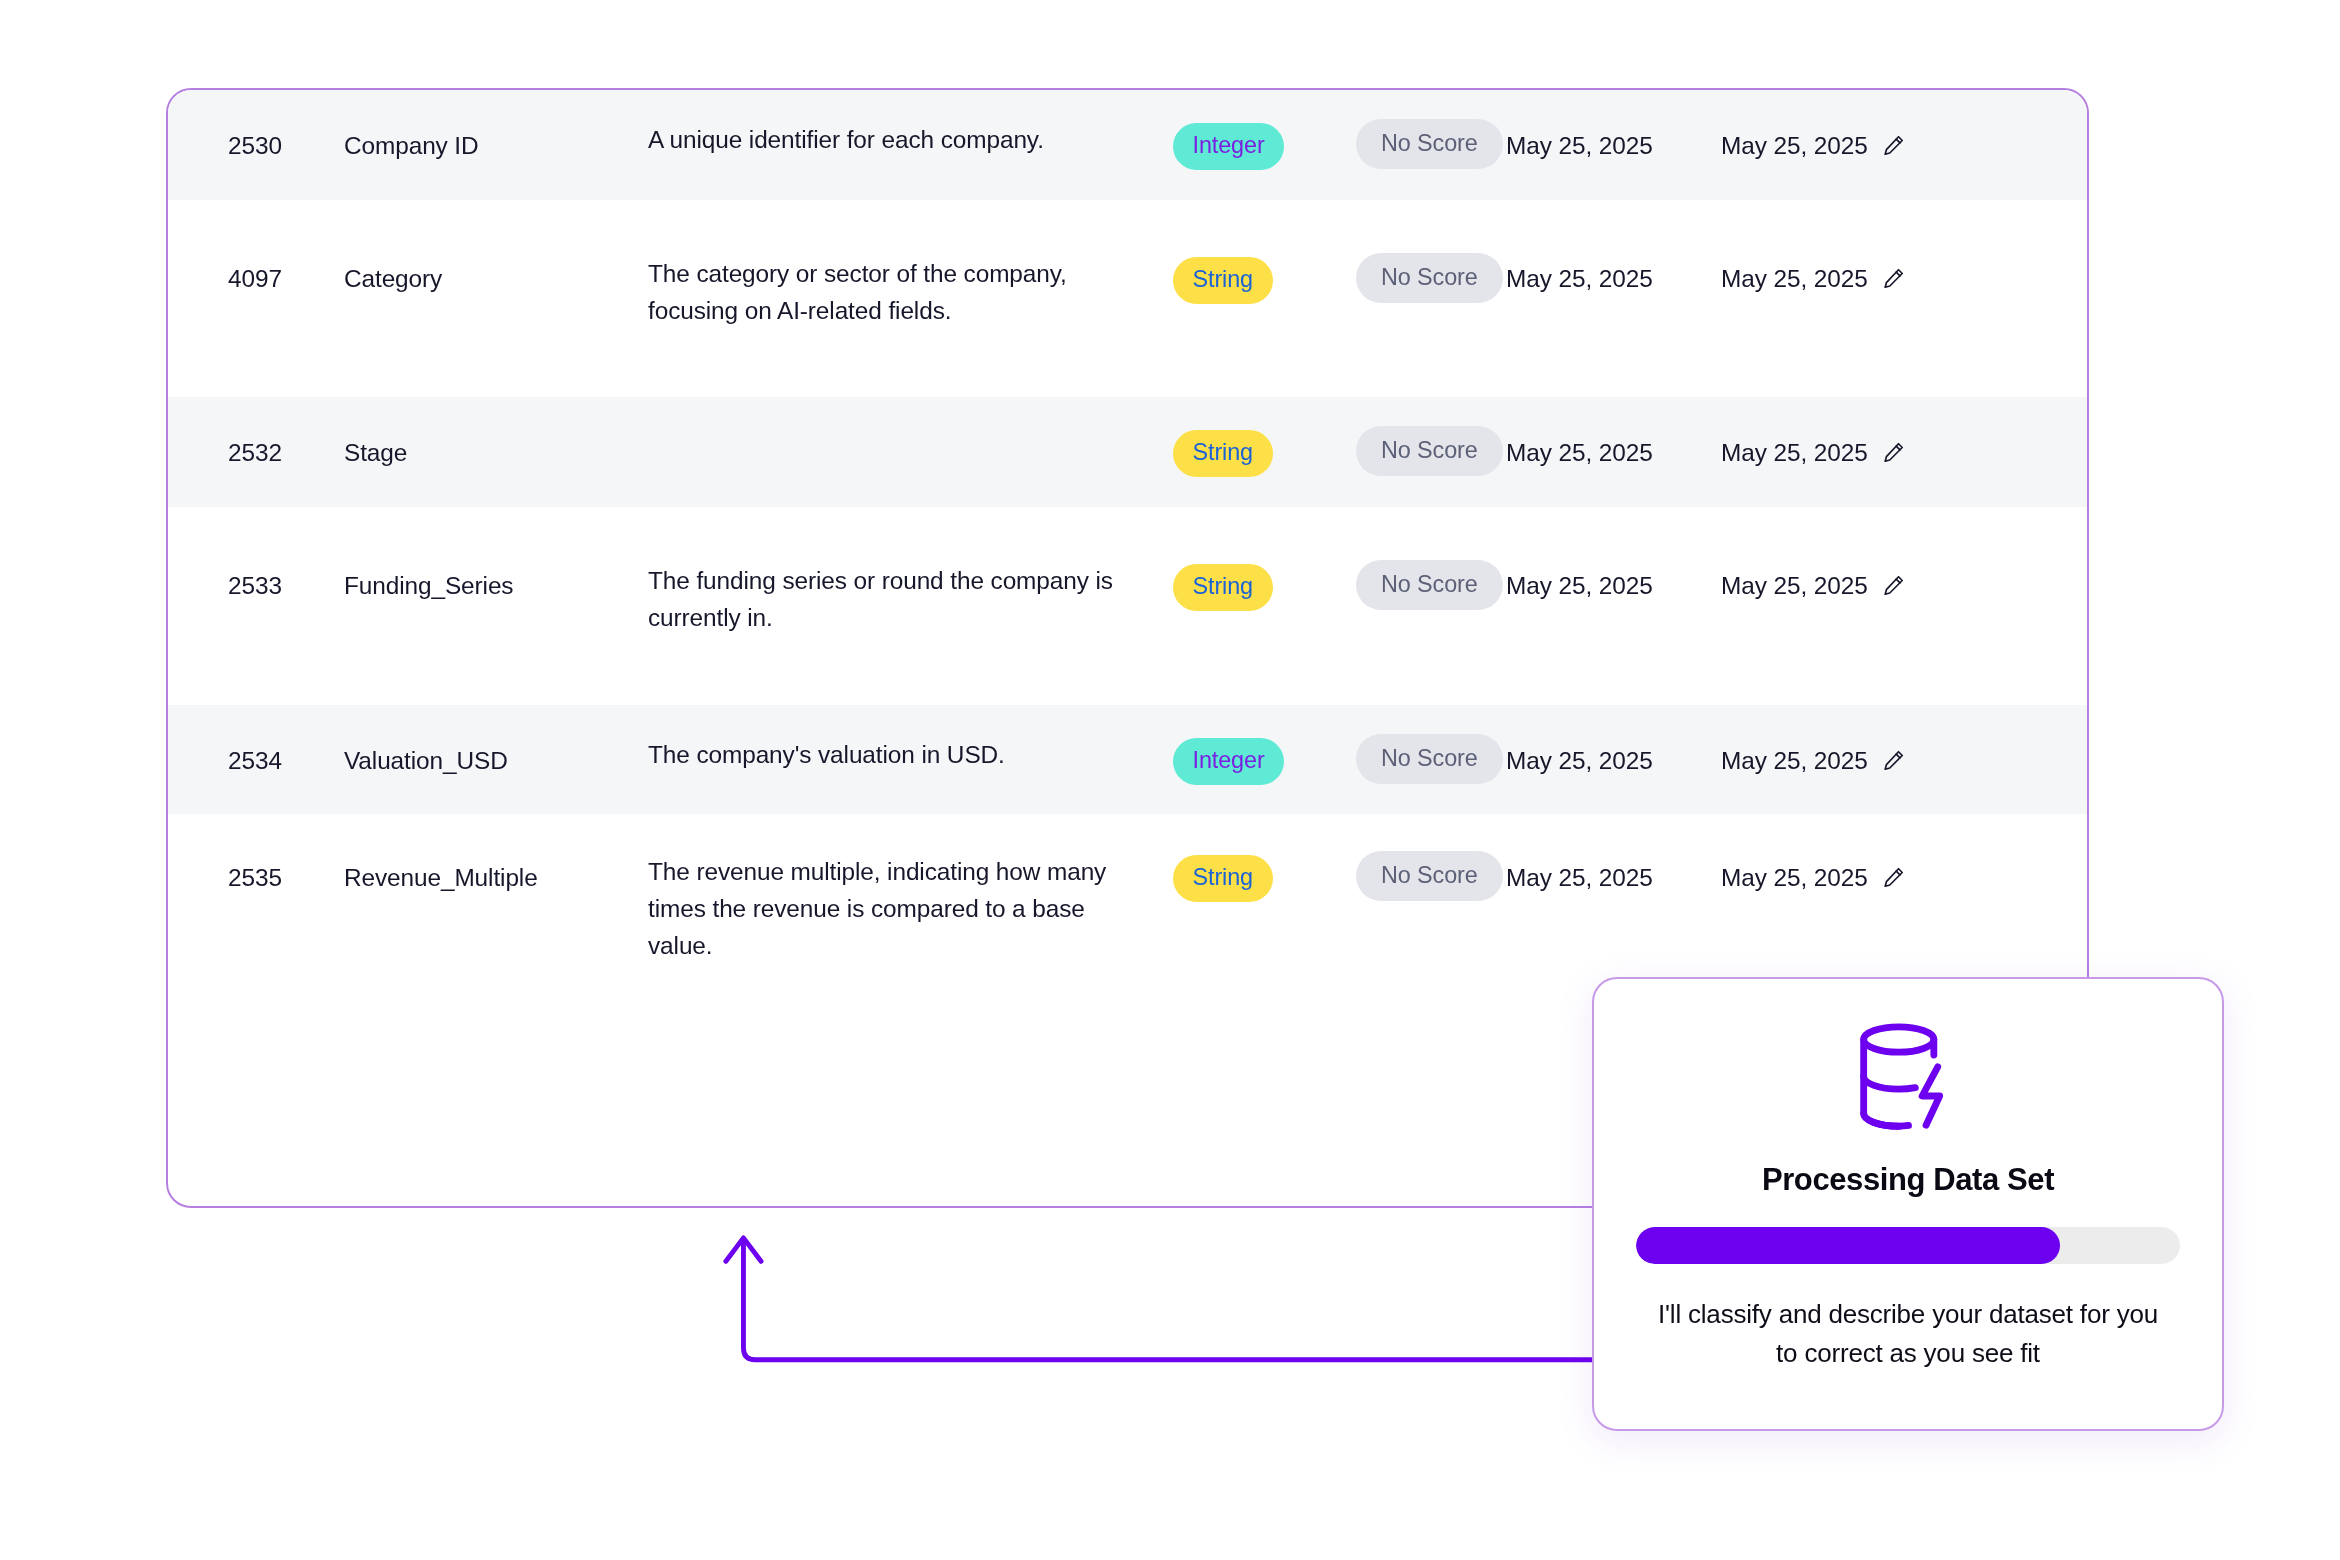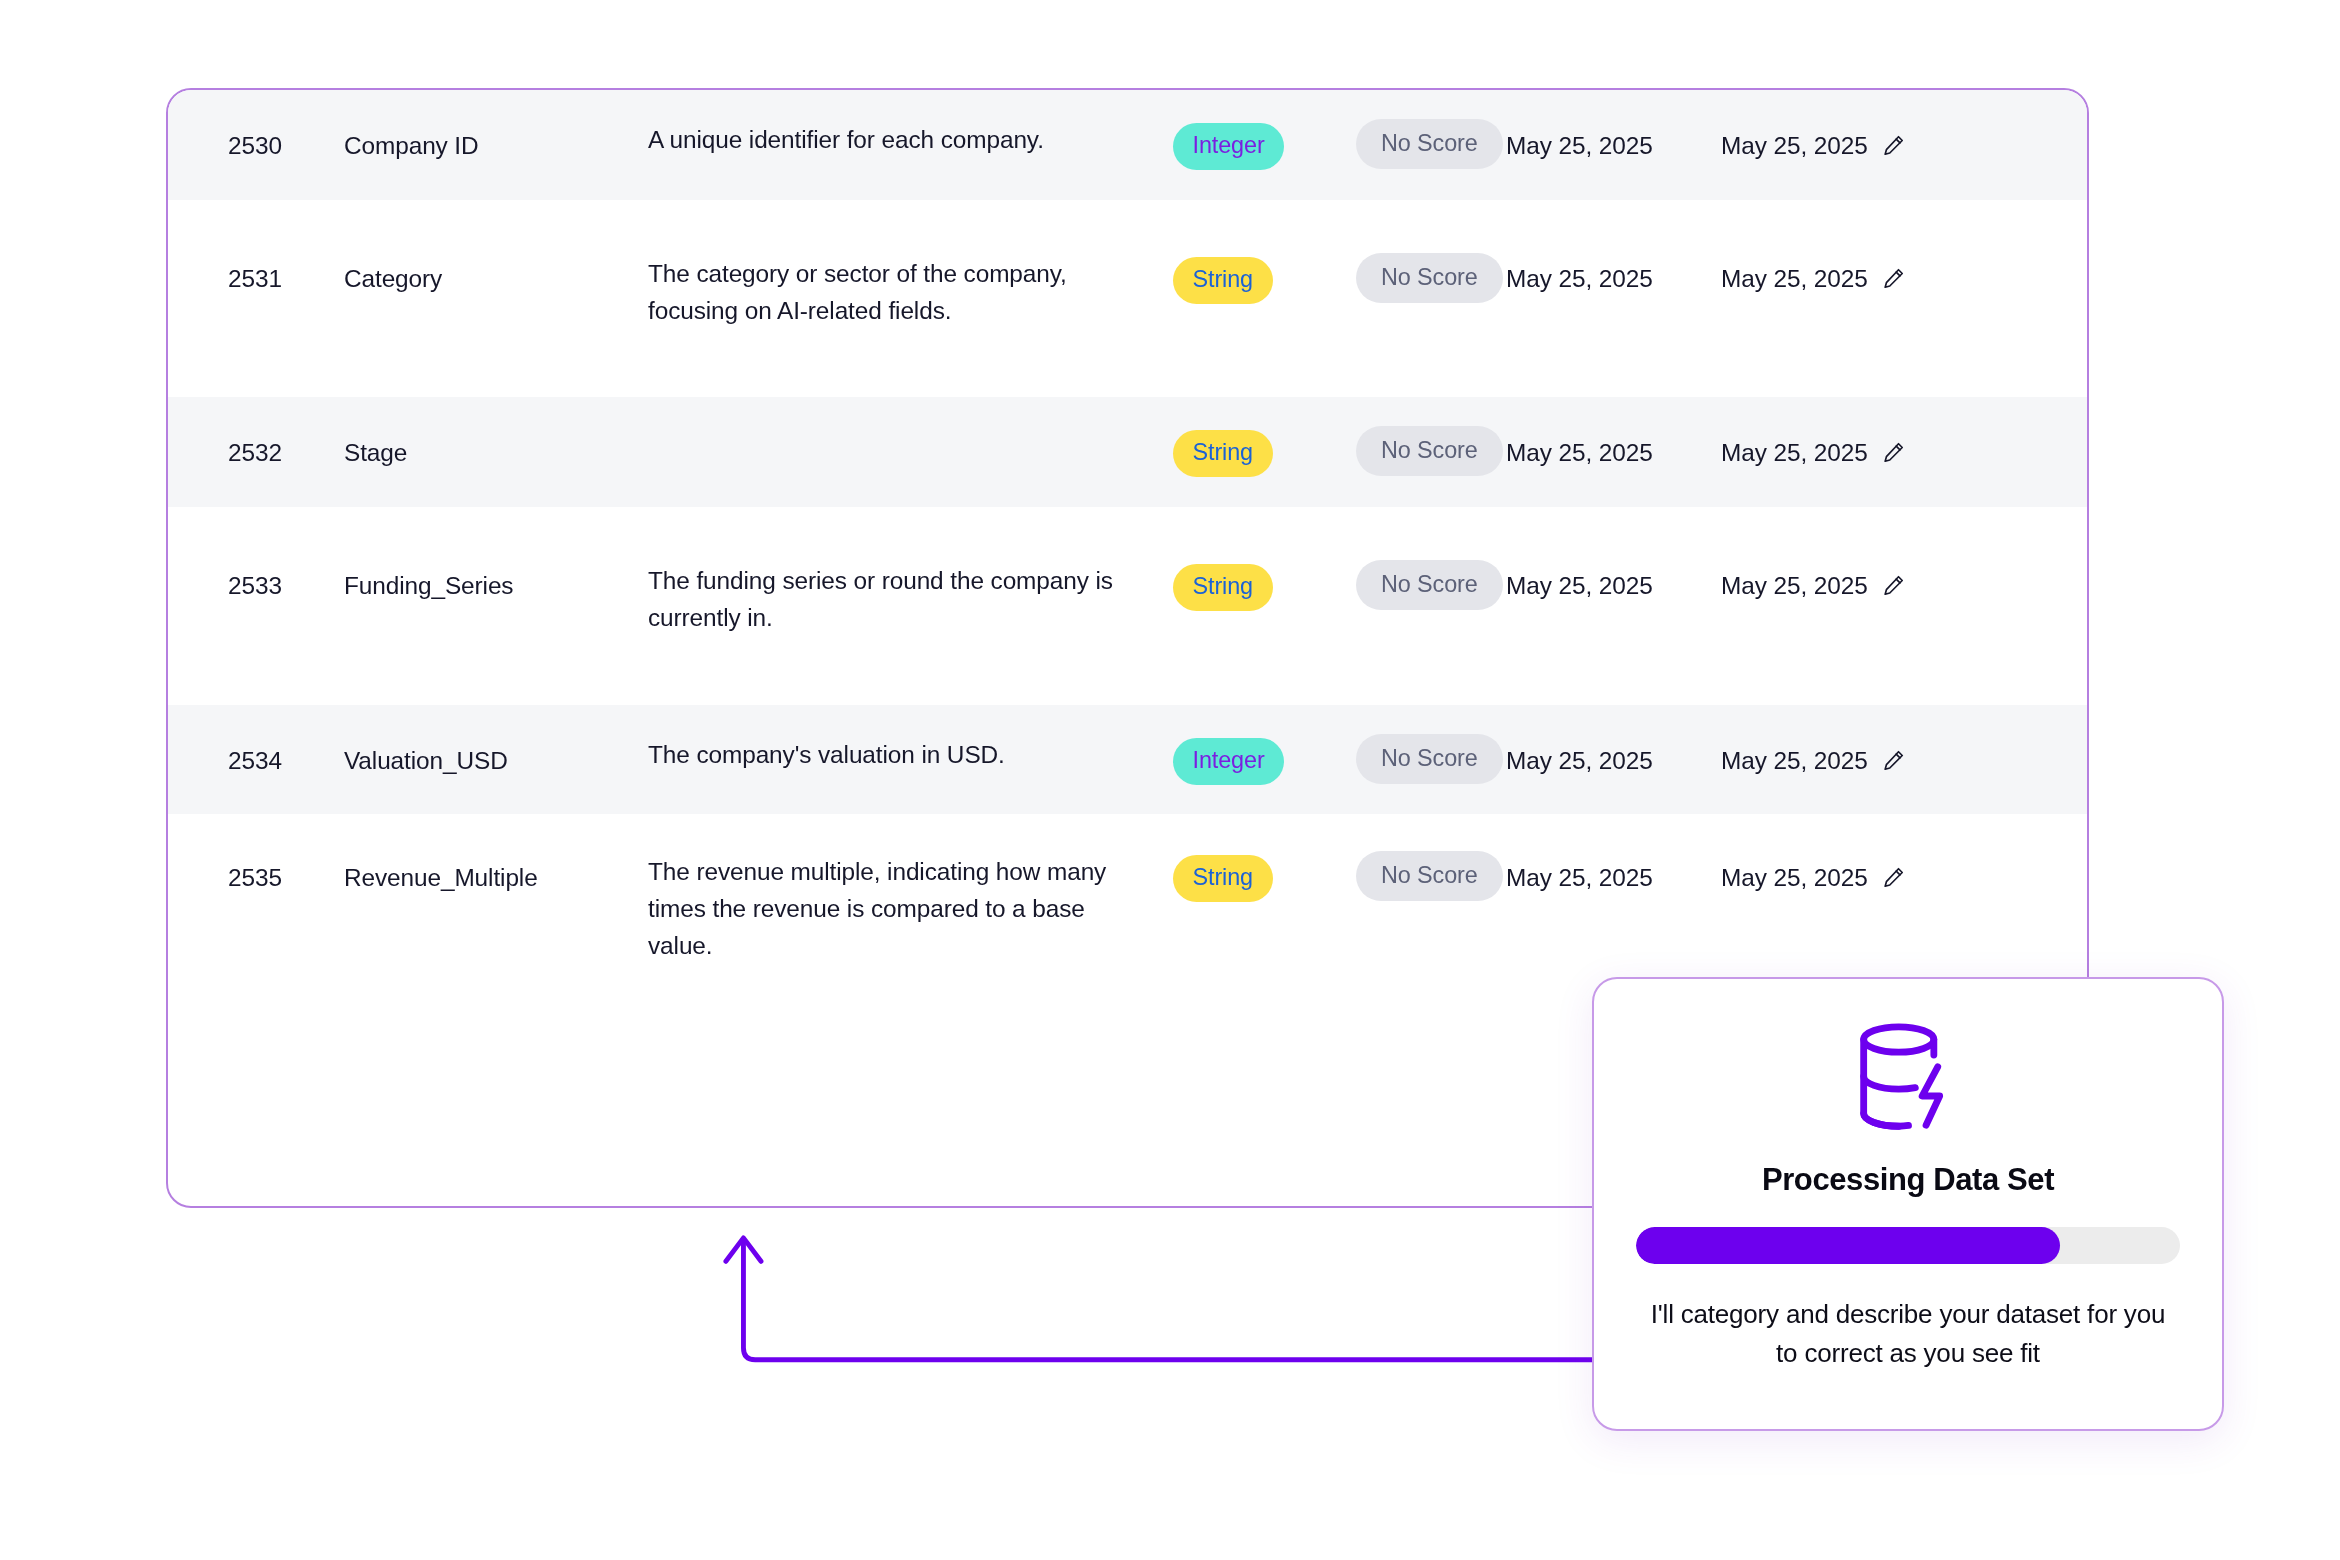--- a/index.html
+++ b/index.html
@@ -189,21 +189,21 @@
               <span class="pencil-icon">
                 <svg viewBox="0 0 24 24" fill="none" xmlns="http://www.w3.org/2000/svg">
                   <path d="M16.8 3.6 L20.4 7.2 L8.4 19.2 L4 20.4 L5.2 16 Z" stroke="#16172a" stroke-width="1.6" stroke-linejoin="round" stroke-linecap="round" fill="none"></path>
                   <path d="M14.6 5.8 L18.2 9.4" stroke="#16172a" stroke-width="1.6" stroke-linecap="round"></path>
                 </svg>
               </span>
             </span>
           </div>
         </div>
         <div class="row" style="height: 197px;">
-          <div class="cell c-id" style="top: 60px;">2531</div>
+          <div class="cell c-id" style="top: 60px;">4097</div>
           <div class="cell c-name" style="top: 60px;">Category</div>
           <div class="cell c-desc" style="top: 55px;">The category or sector of the company, focusing on AI-related fields.</div>
           <div class="cell c-type" style="top: 57px;"><span class="badge string">String</span></div>
           <div class="cell c-conf" style="top: 53px;"><span class="badge score">No Score</span></div>
           <div class="cell c-created" style="top: 60px;">May 25, 2025</div>
           <div class="cell c-updated" style="top: 60px;">
             <span class="updated-wrap">
               <span>May 25, 2025</span>
               <span class="pencil-icon">
                 <svg viewBox="0 0 24 24" fill="none" xmlns="http://www.w3.org/2000/svg">
@@ -311,17 +311,17 @@
         <path d="M90 48 L74 78 L92 78 L78 108" stroke="#6d00ee" stroke-width="7" stroke-linecap="round" stroke-linejoin="round" fill="none"></path>
       </svg>
     </div>
 
     <div class="proc-title">Processing Data Set</div>
 
     <div class="progress-track">
       <div class="progress-fill" id="progress-fill" style="width: 78%;"></div>
     </div>
 
-    <div class="proc-sub">I'll category and describe your dataset for you to correct as you see fit</div>
+    <div class="proc-sub">I'll classify and describe your dataset for you to correct as you see fit</div>
   </div>
 
 </div>
 
 
 </body></html>

